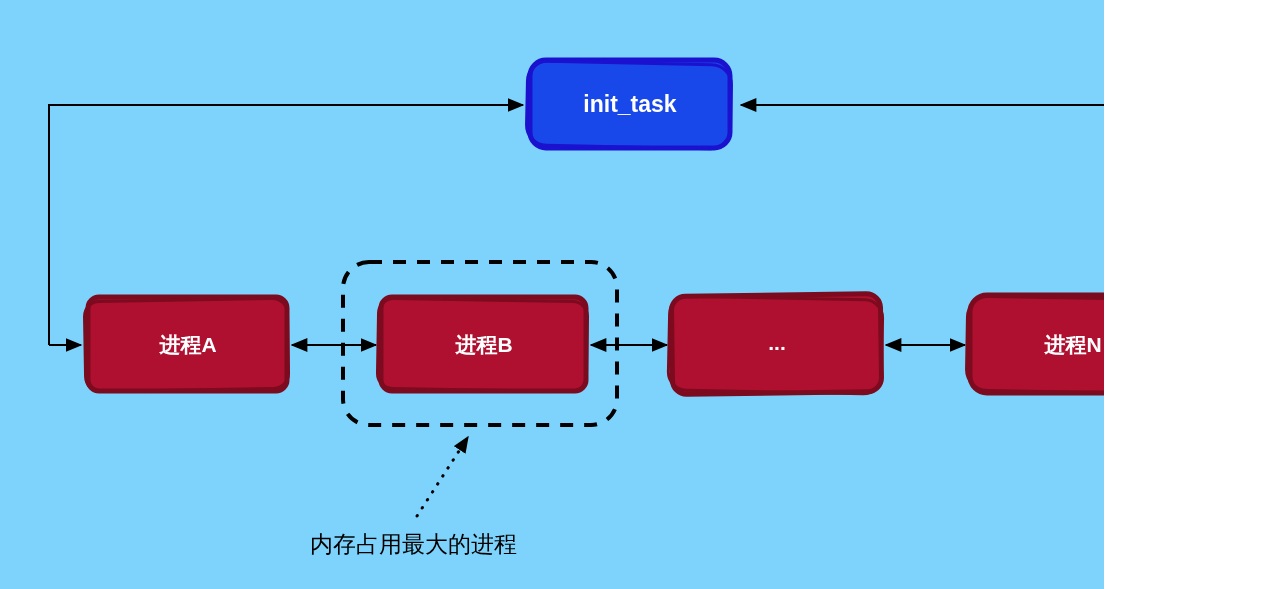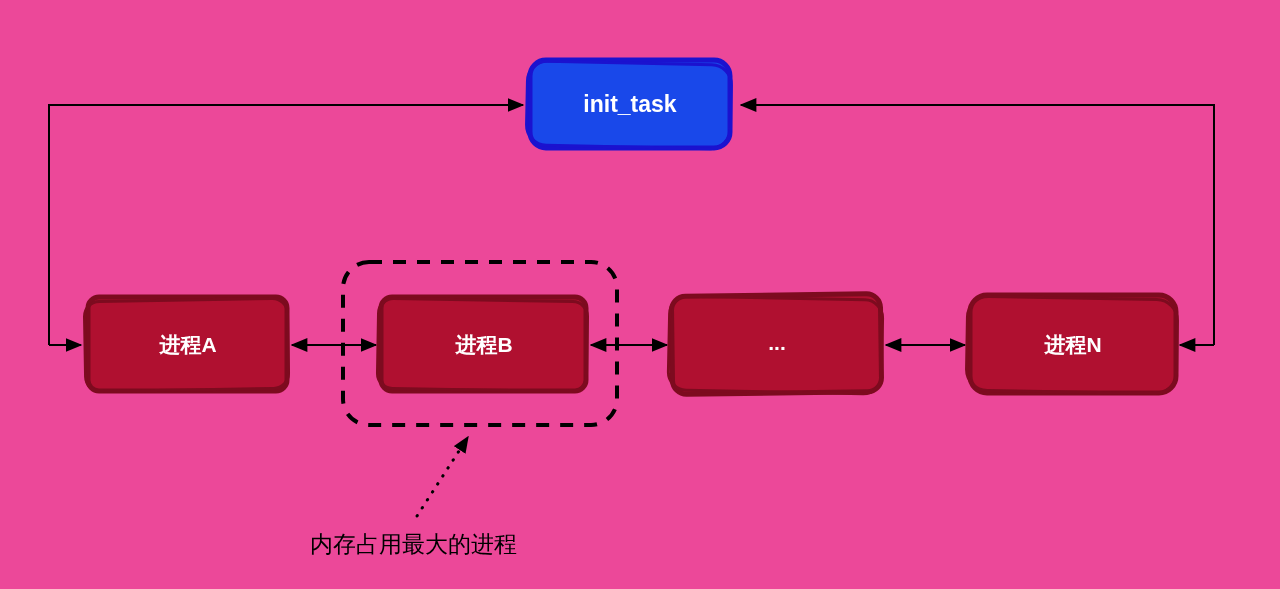--- a/index.html
+++ b/index.html
@@ -2,23 +2,23 @@
 <html><head>
 <meta charset="utf-8">
 <style>
   html, body {
     margin: 0;
     padding: 0;
     background: #ffffff;
   }
   .canvas {
     position: relative;
-    width: 1280px;
+    width: 1104px;
     height: 589px;
-    background: #ec4899;
+    background: #7dd3fc;
     overflow: hidden;
     font-family: "Liberation Sans", "DejaVu Sans", sans-serif;
   }
   svg { display: block; }
   .node-label {
     font-family: "Liberation Sans", "DejaVu Sans", sans-serif;
     font-weight: 600;
     fill: #ffffff;
   }
   .annotation-label {

